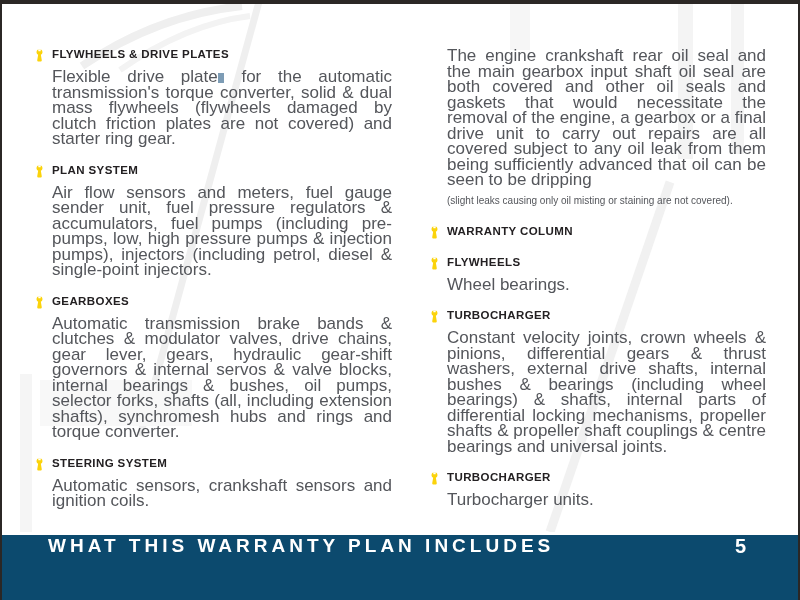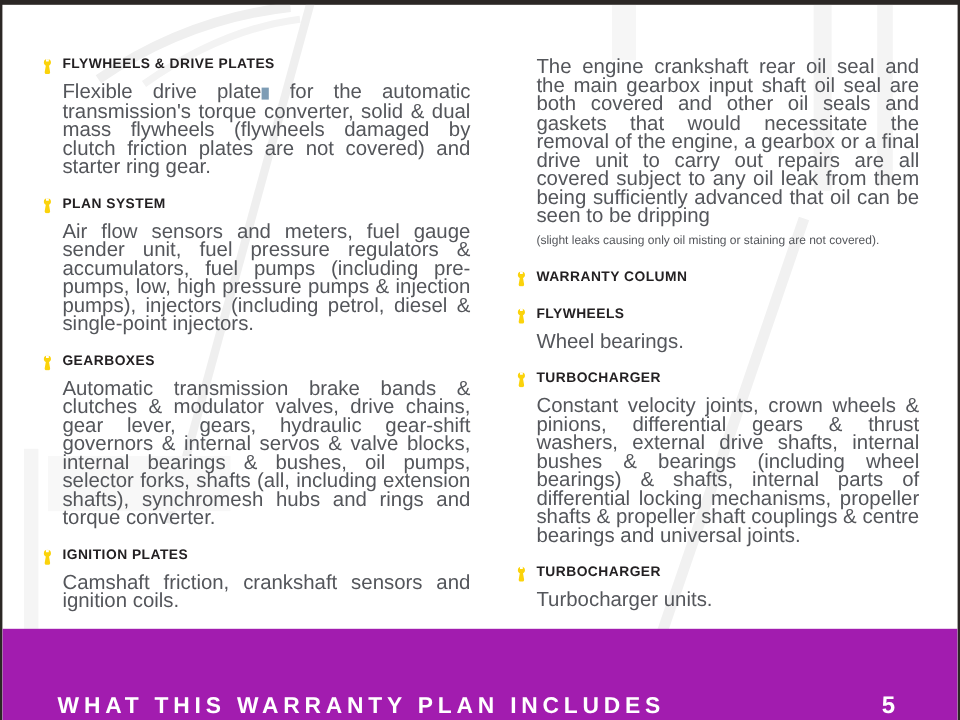--- a/index.html
+++ b/index.html
@@ -17,22 +17,22 @@
   .sec-head { display:flex; align-items:flex-start; gap:8px; margin-bottom:7px; }
   .icon-wrap { flex:0 0 9px; padding-top:1px; }
   .icon-wrap svg { display:block; width:9px; height:13px; }
   .sec-title { margin:0; font-size:11.5px; font-weight:bold; color:#232022; letter-spacing:0.4px; }
   .sec-paragraphs { padding-left:17px; }
   .sec-paragraphs p { margin:0 0 6px 0; color:#54565b; }
   .sec-paragraphs p.body { font-size:17px; line-height:15.5px; text-align:justify; }
   .sec-paragraphs p.note { font-size:10px; line-height:14px; text-align:justify; margin-bottom:5px; }
   .caret-artifact { display:inline-block; width:6px; height:10px; background:#7d9cb5; margin:0 1px -1px 0; }
   .footer {
-    position:absolute; left:0; right:0; bottom:0; height:76px; z-index:2;
-    background:#a21caf; color:#ffffff; display:flex; align-items:flex-end;
+    position:absolute; left:0; right:0; bottom:0; height:65px; z-index:2;
+    background:#0c4a6e; color:#ffffff; display:flex; align-items:flex-start;
   }
   .footer-title { margin-left:46px; font-size:19px; font-weight:bold; letter-spacing:4px; white-space:nowrap; }
   .page-num { margin-left:auto; margin-right:52px; font-size:20px; font-weight:bold; }
 </style>
 </head>
 <body>
 
 <div class="page">
 
   <svg class="bg-art" viewBox="0 0 796 528" xmlns="http://www.w3.org/2000/svg">
@@ -91,24 +91,24 @@
           </div>
   </div>
 
   <div class="section">
     <div class="sec-head">
       <span class="icon-wrap">
         <svg viewBox="0 0 10 14" xmlns="http://www.w3.org/2000/svg">
           <path fill-rule="evenodd" fill="#FBD30B" d="M5 0 A3.3 3.3 0 0 1 8.3 3.3 C8.3 4.5 7.6 5.6 6.5 6.1 L7.5 11.9 C7.7 12.9 6.9 13.8 5.9 13.8 L4.1 13.8 C3.1 13.8 2.3 12.9 2.5 11.9 L3.5 6.1 C2.4 5.6 1.7 4.5 1.7 3.3 A3.3 3.3 0 0 1 5 0 Z M3.7 0.2 L6.3 0.2 L6.3 2.3 L3.7 2.3 Z"></path>
         </svg>
       </span>
-      <h3 class="sec-title">IGNITION PLATES</h3>
+      <h3 class="sec-title">STEERING SYSTEM</h3>
     </div>
     <div class="sec-paragraphs">
-            <p class="body">Camshaft friction, crankshaft sensors and ignition coils.</p>
+            <p class="body">Automatic sensors, crankshaft sensors and ignition coils.</p>
           </div>
   </div>
 </div>
     <div class="col-right">
   <div class="section">
     <div class="sec-paragraphs">
             <p class="body">The engine crankshaft rear oil seal and the main gearbox input shaft oil seal are both covered and other oil seals and gaskets that would necessitate the removal of the engine, a gearbox or a final drive unit to carry out repairs are all covered subject to any oil leak from them being sufficiently advanced that oil can be seen to be dripping</p>
             <p class="note">(slight leaks causing only oil misting or staining are not covered).</p>
           </div>
   </div>

